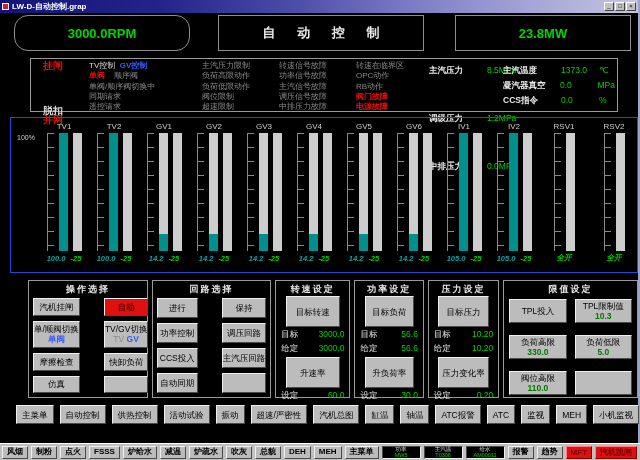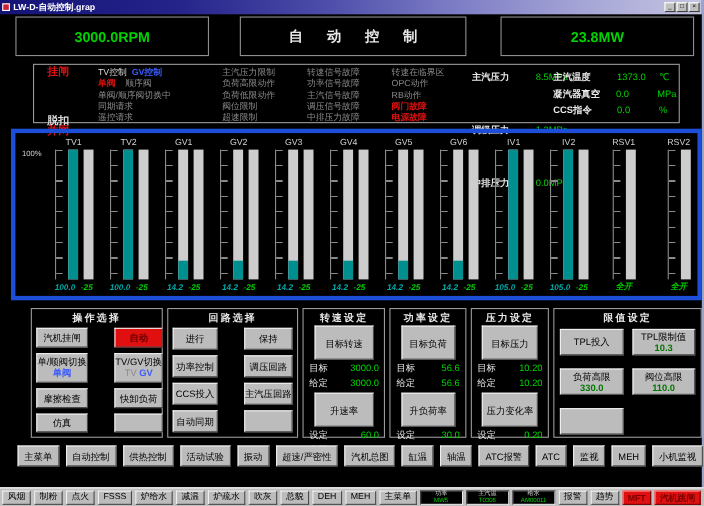--- a/index.html
+++ b/index.html
@@ -30,21 +30,21 @@
   .st { white-space:nowrap; line-height:9px; }
   .off { color:#8a8a8a; } .on { color:#e01010; font-weight:bold; }
   .wt { color:#dcdcdc;margin-top:36px; } .bt { color:#3a5bff; font-weight:bold; }
   .breaker { font-size:10px; font-weight:bold;text-align:right; }
   .mrow { display:flex; white-space:nowrap; font-size:8.5px; }
   .mlabel { color:#e8e8e8; font-weight:bold; width:58px; }
   .mval { text-align:left; }
   .munit { margin-left:8px; }
   
   .barpanel { position:absolute; left:10px; top:117px; width:628px; height:156px;
-    border:4px solid #1d4ed8; }
+    border:1px solid #1d4ed8; }
   .scale100 { position:absolute; left:6px; top:16px; color:#cfcfcf; font-size:7px; }
   .vrow { position:absolute; left:28px; top:3px; display:flex; }
   .vgroup { width:50px; display:flex; flex-direction:column; align-items:center; }
   .vlabel { color:#cfcfcf; font-size:8px; height:12px; line-height:12px; }
   .vbars { height:118px; display:flex; align-items:stretch; }
   .vscale { width:7px; height:100%; border-left:1px solid #8a8a8a;
     background:repeating-linear-gradient(to bottom,#8a8a8a 0 1px,transparent 1px 14px); }
   .vbar { width:9px; height:100%; background:#cdcdcd; margin-left:5px; position:relative; overflow:hidden; }
   .vfill { position:absolute; bottom:0; left:0; width:100%; background:#008f8f; }
   .vvals { height:14px; display:flex; align-items:center; gap:5px; font-size:7.5px; font-weight:bold;font-style:italic; }
@@ -69,21 +69,21 @@
   .limbtn { height:24px; font-size:8.5px; }
   .limval { color:#007800; font-weight:bold; }
   
   .navrow { position:absolute; left:16px; top:405px; width:612px; height:20px;
     display:flex; gap:6px; }
   .navbtn { height:19px; padding:0 5px; font-size:8.5px; flex:auto; }
   
   .taskbar { position:absolute; left:0; bottom:0; width:640px; height:17px;
     background:#c0c0c0; border-top:1px solid #fff; display:flex; align-items:center;
     gap:3px; padding:0 2px; overflow:hidden; }
-  .tbtn { height:13px; padding:0 4px; font-size:8px; font-weight:normal; flex:none; }
+  .tbtn { height:13px; padding:0 4px; font-size:8px; font-weight:bold; flex:none; }
   .tind { width:39px; height:13px; background:#000; border:1px solid; border-color:#4a4a4a #efefef #efefef #4a4a4a;
     display:flex; flex-direction:column; align-items:center; justify-content:center; flex:none; }
   .tindl { color:#ddd; font-size:5.5px; line-height:6px; white-space:nowrap; }
   .tindv { color:#00d400; font-size:5.5px; line-height:6px; white-space:nowrap; }
   .alarmbox { height:13px; padding:0 4px; background:#e01010; border:1px solid;
     border-color:#ff8080 #700 #700 #ff8080; color:#7a0000; font-size:8px; font-weight:bold;
     display:flex; align-items:center; flex:none; white-space:nowrap; }
 </style>
 </head>
 <body>
@@ -93,21 +93,21 @@
   <div class="titlebar">
     <span class="appicon"></span>
     <span class="ttext">LW-D-自动控制.grap</span>
     <span class="wbtns">
       <span class="wbtn">_</span>
       <span class="wbtn">□</span>
       <span class="wbtn">×</span>
     </span>
   </div>
 
-  <div class="topbox" style="left:14px;width:176px;">
+  <div class="topbox" style="left:14px;width:176px;border-radius:14px;">
     <span class="topval green">3000.0RPM</span>
   </div>
   <div class="topbox" style="left:218px;width:206px;">
     <span class="modetext">自 动 控 制</span>
   </div>
   <div class="topbox" style="left:455px;width:176px;">
     <span class="topval green">23.8MW</span>
   </div>
 
   <div class="statuspanel">
@@ -468,20 +468,24 @@
         <div class="btn limbtn">TPL投入</div>
         <div class="btn limbtn">
           <span>TPL限制值</span>
           <span class="limval">10.3</span>
         </div>
         <div class="btn limbtn">
           <span>负荷高限</span>
           <span class="limval">330.0</span>
         </div>
         <div class="btn limbtn">
+          <span>负荷低限</span>
+          <span class="limval">5.0</span>
+        </div>
+        <div class="btn limbtn">
           <span>阀位高限</span>
           <span class="limval">110.0</span>
         </div>
         <div class="btn limbtn"></div>
       </div>
     </div>
 
   </div>
 
   <div class="navrow">

